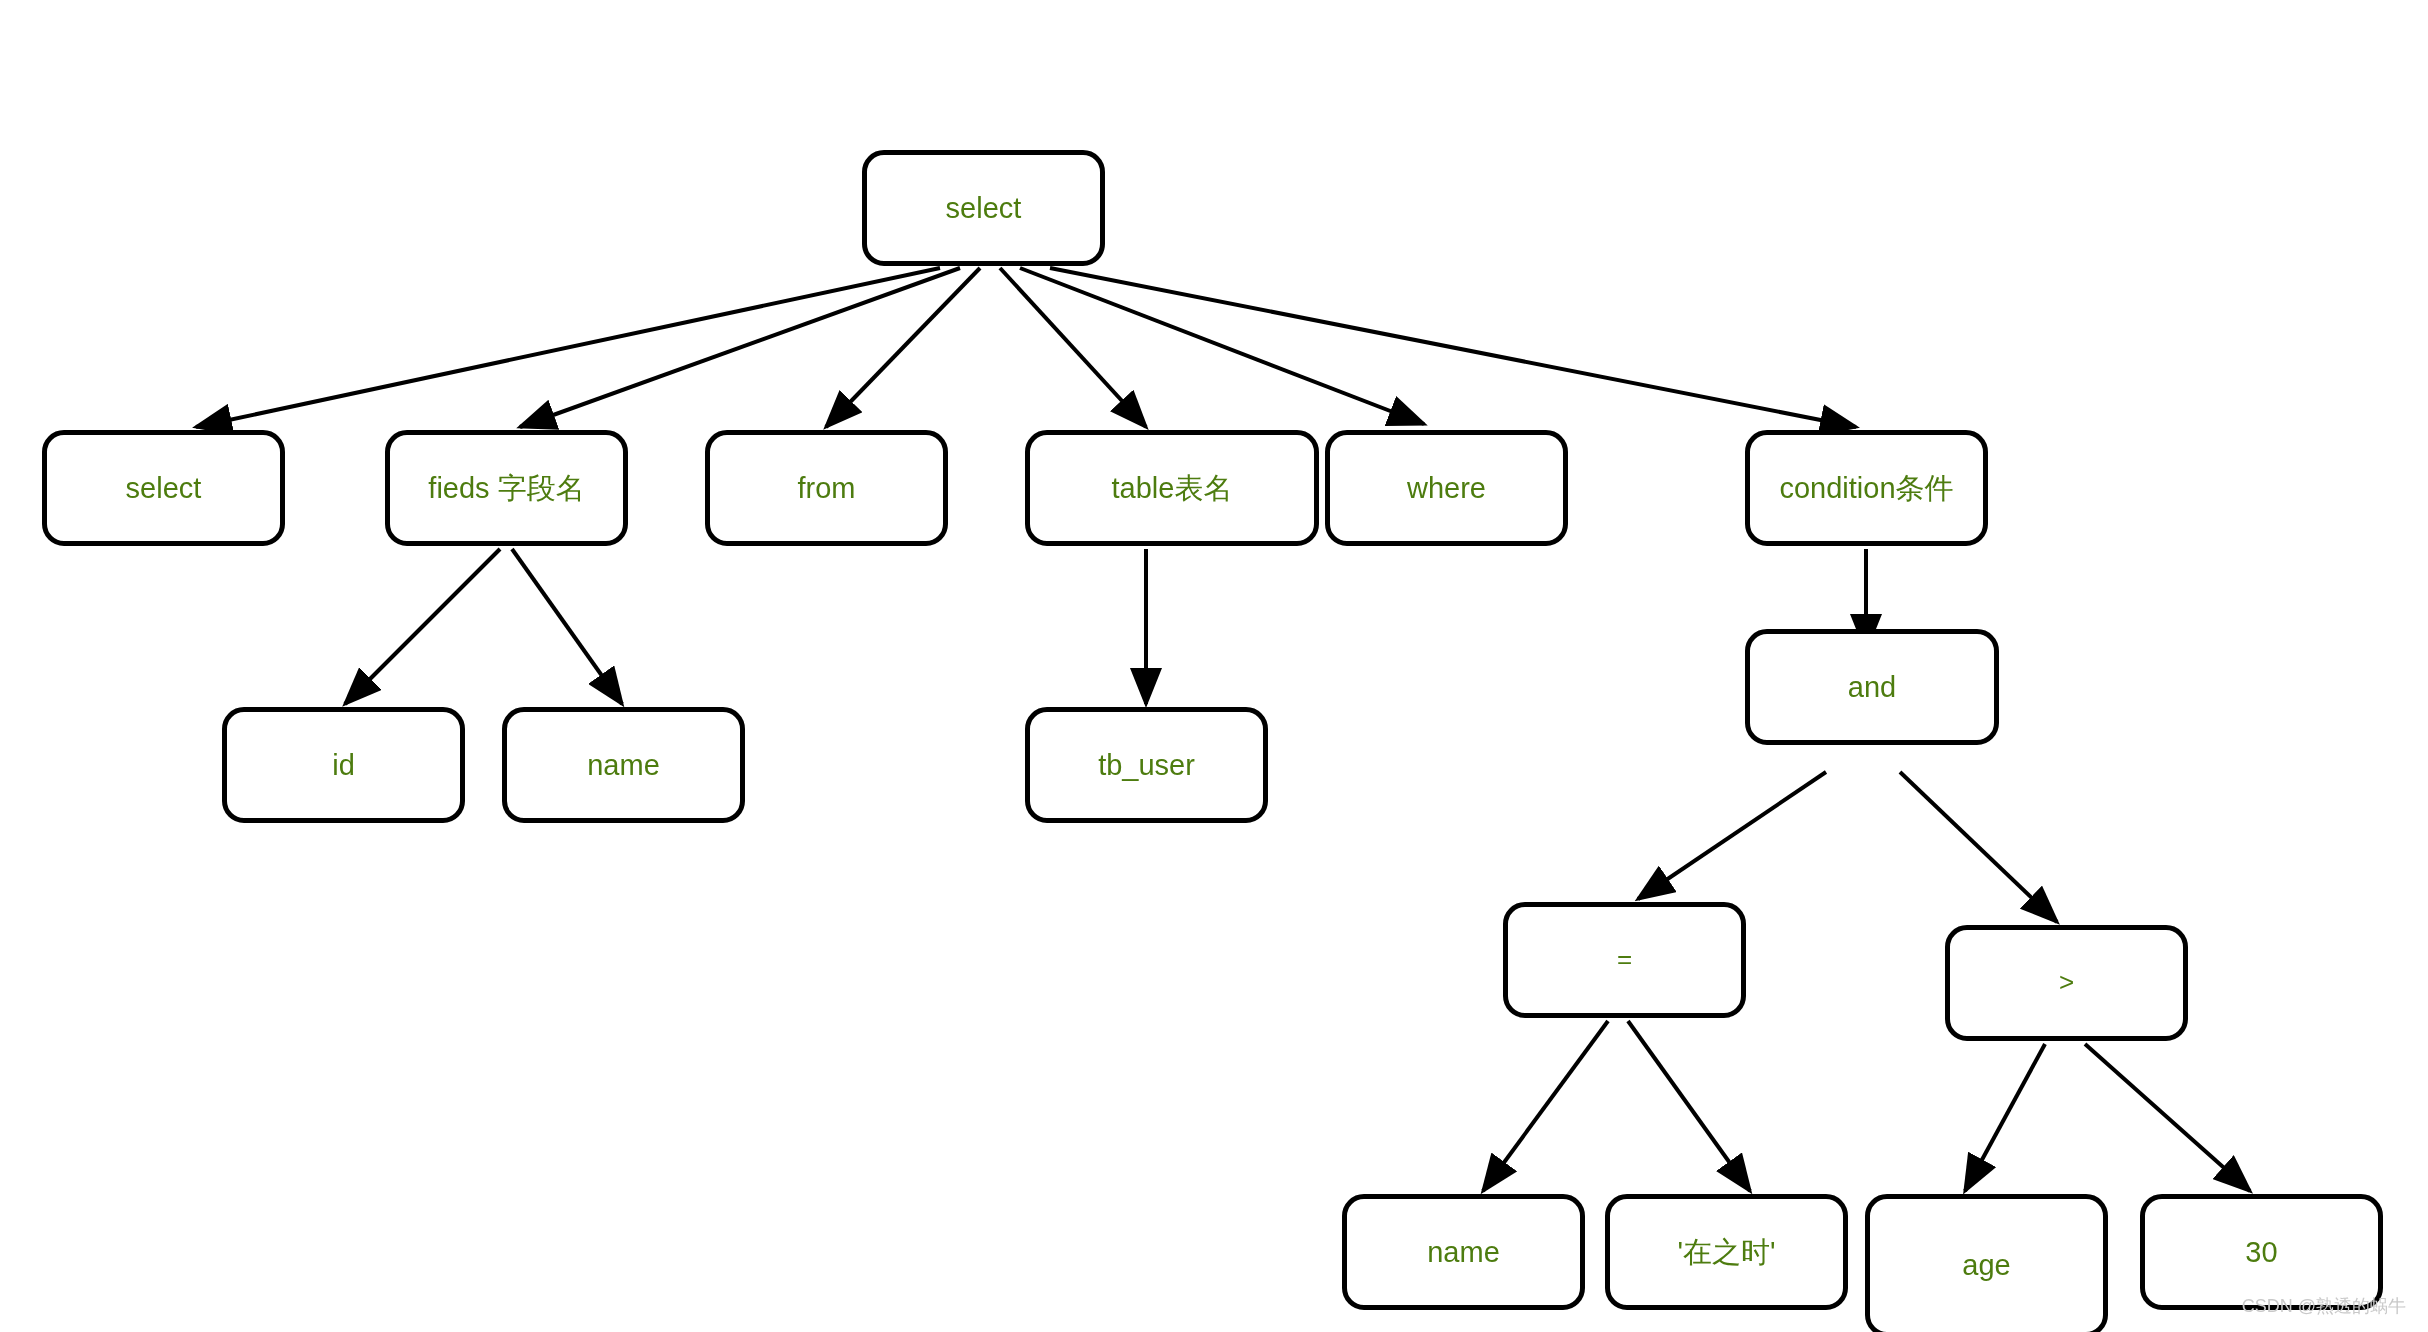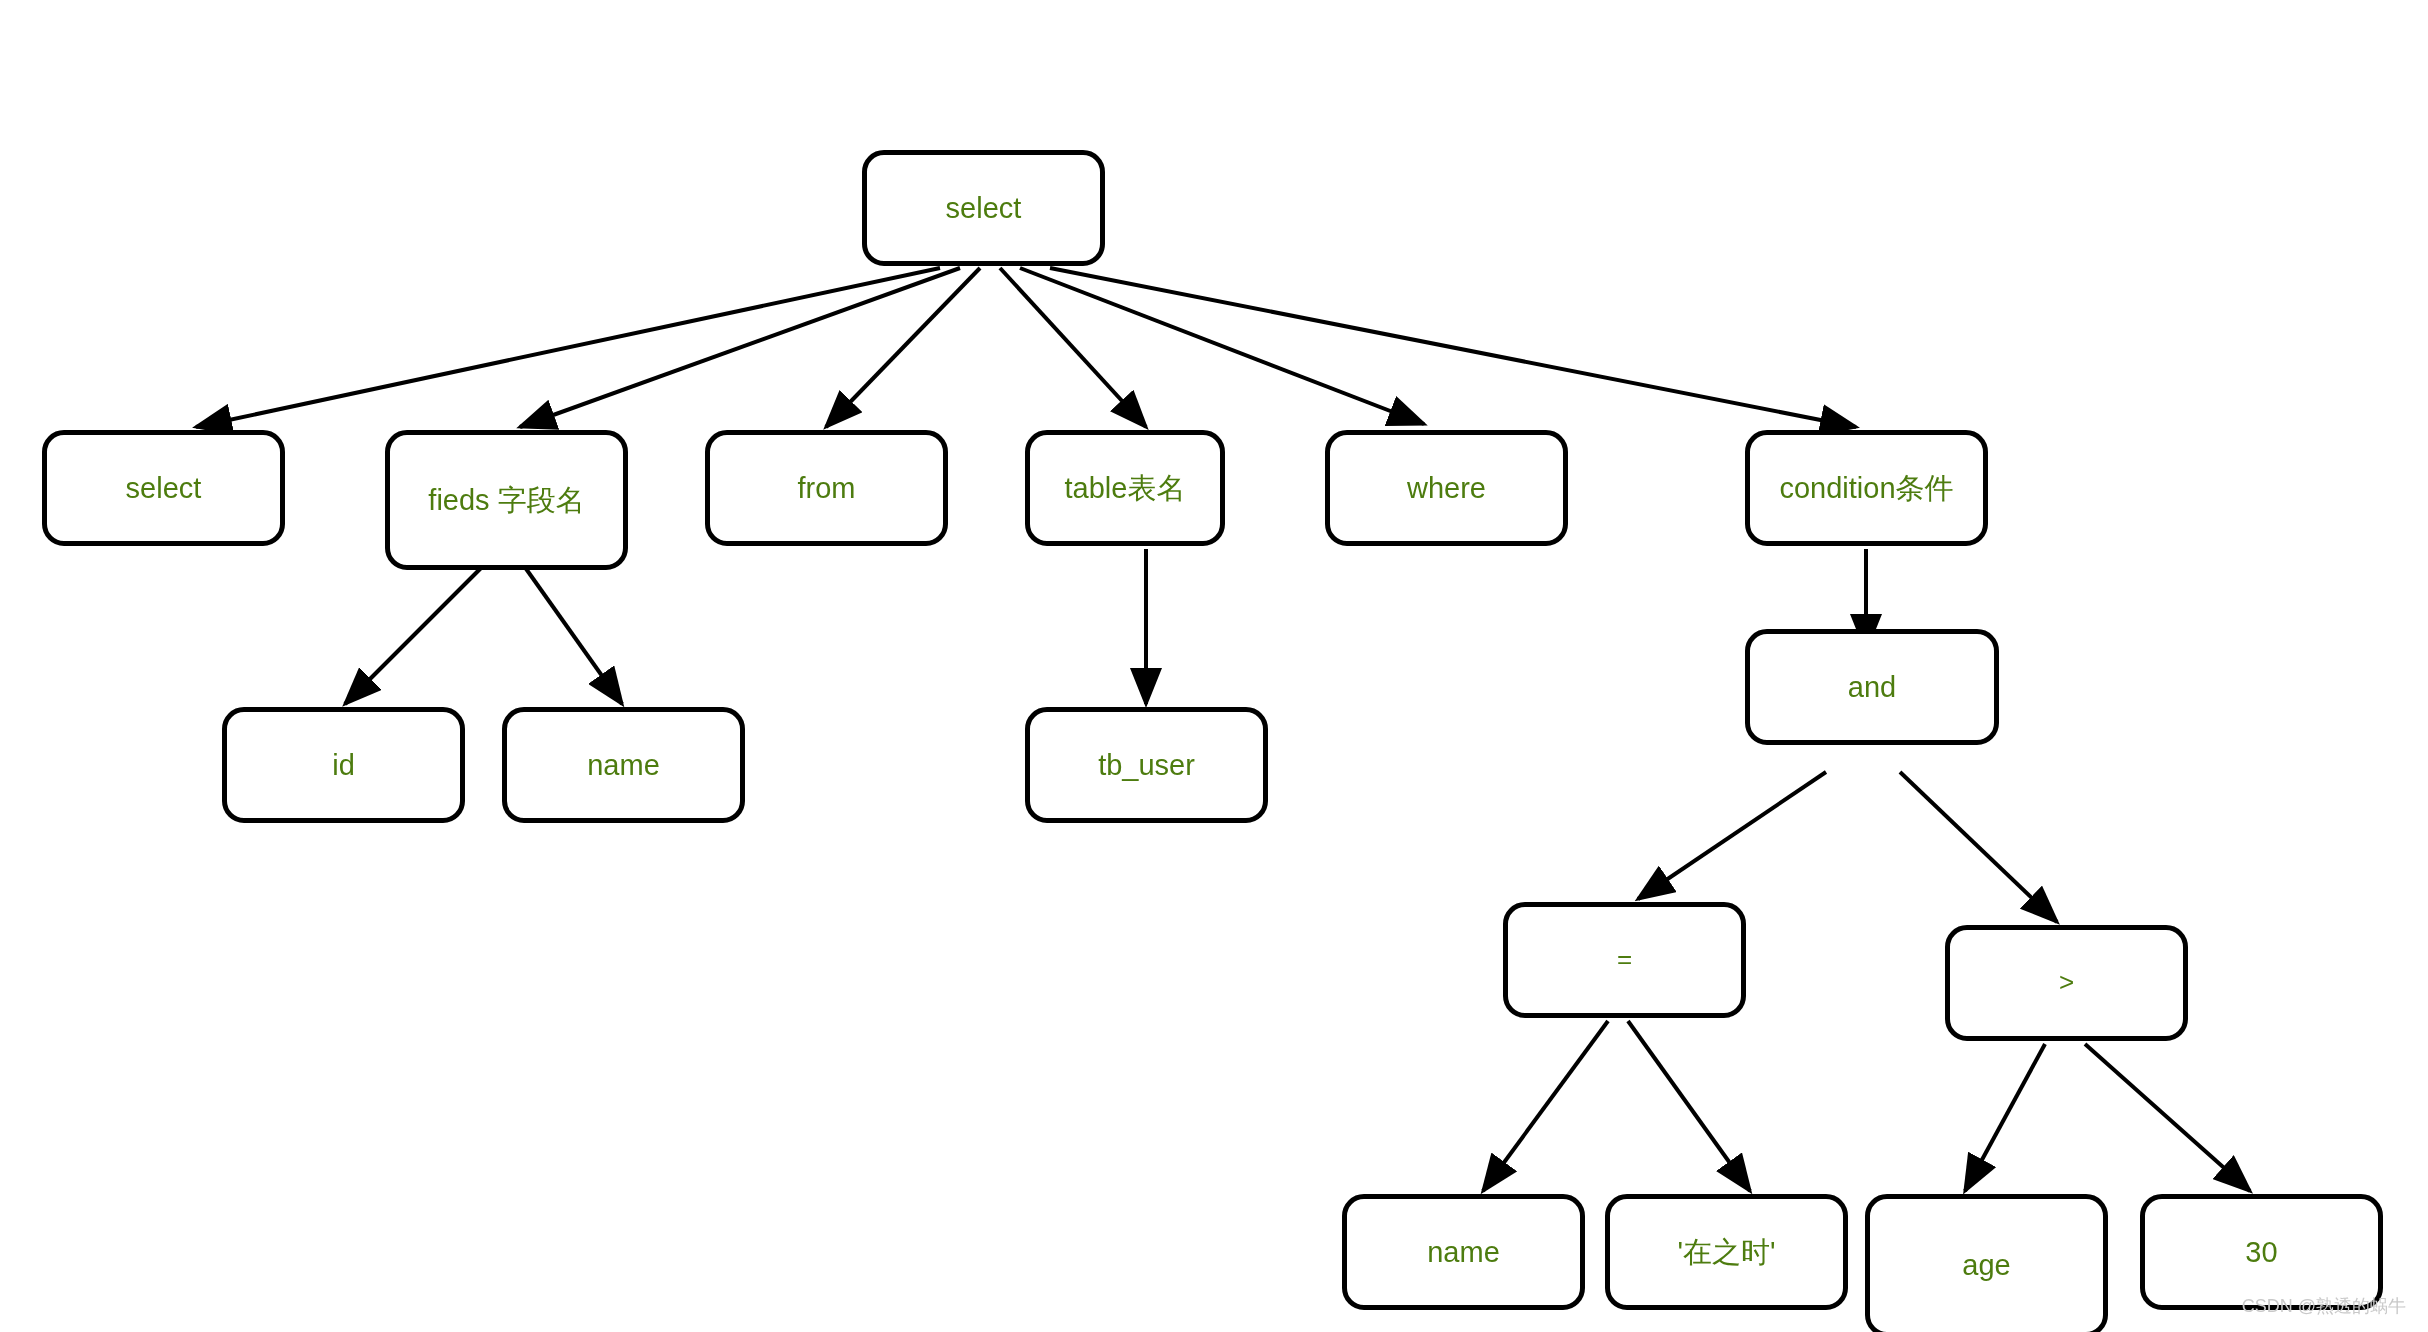--- a/index.html
+++ b/index.html
@@ -96,27 +96,27 @@
       </g>
   </svg>
 
   <div id="node-layer">
       <div class="node" style="left: 862px; top: 150px; width: 243px; height: 116px;">
         <span>select</span>
       </div>
       <div class="node" style="left: 42px; top: 430px; width: 243px; height: 116px;">
         <span>select</span>
       </div>
-      <div class="node" style="left: 385px; top: 430px; width: 243px; height: 140px;">
+      <div class="node" style="left: 385px; top: 430px; width: 243px; height: 116px;">
         <span>fieds 字段名</span>
       </div>
       <div class="node" style="left: 705px; top: 430px; width: 243px; height: 116px;">
         <span>from</span>
       </div>
-      <div class="node" style="left: 1025px; top: 430px; width: 200px; height: 116px;">
+      <div class="node" style="left: 1025px; top: 430px; width: 294px; height: 116px;">
         <span>table表名</span>
       </div>
       <div class="node" style="left: 1325px; top: 430px; width: 243px; height: 116px;">
         <span>where</span>
       </div>
       <div class="node" style="left: 1745px; top: 430px; width: 243px; height: 116px;">
         <span>condition条件</span>
       </div>
       <div class="node" style="left: 222px; top: 707px; width: 243px; height: 116px;">
         <span>id</span>

